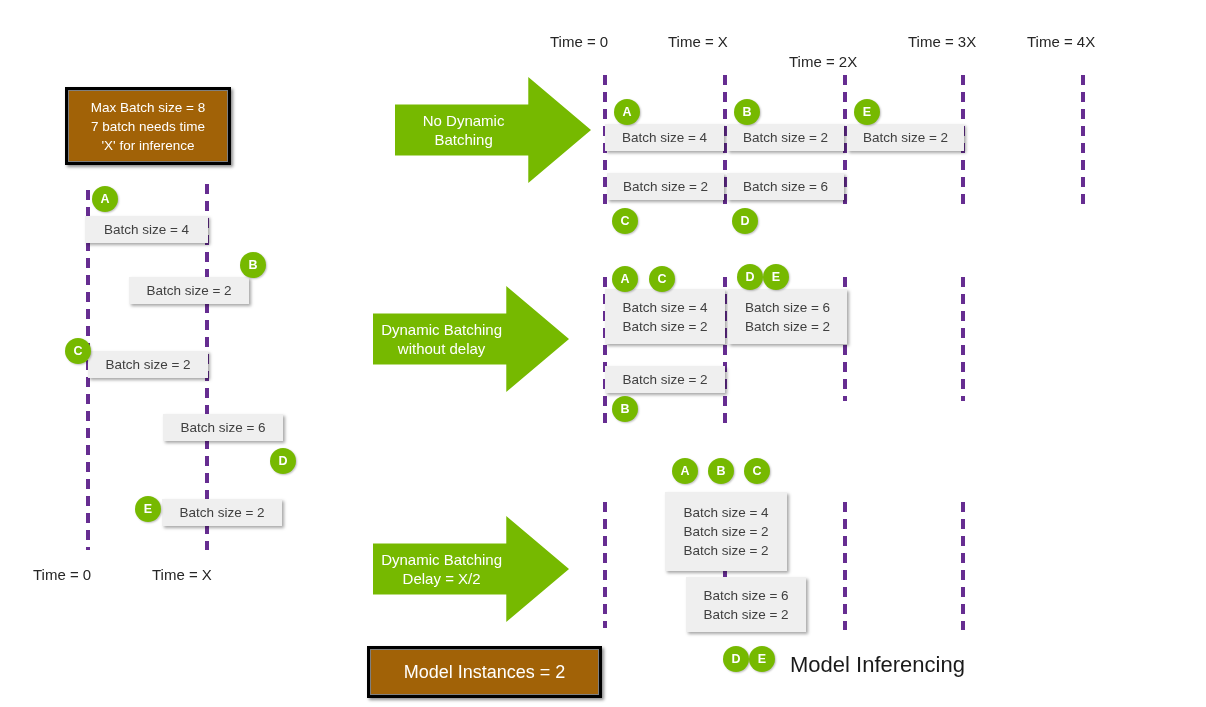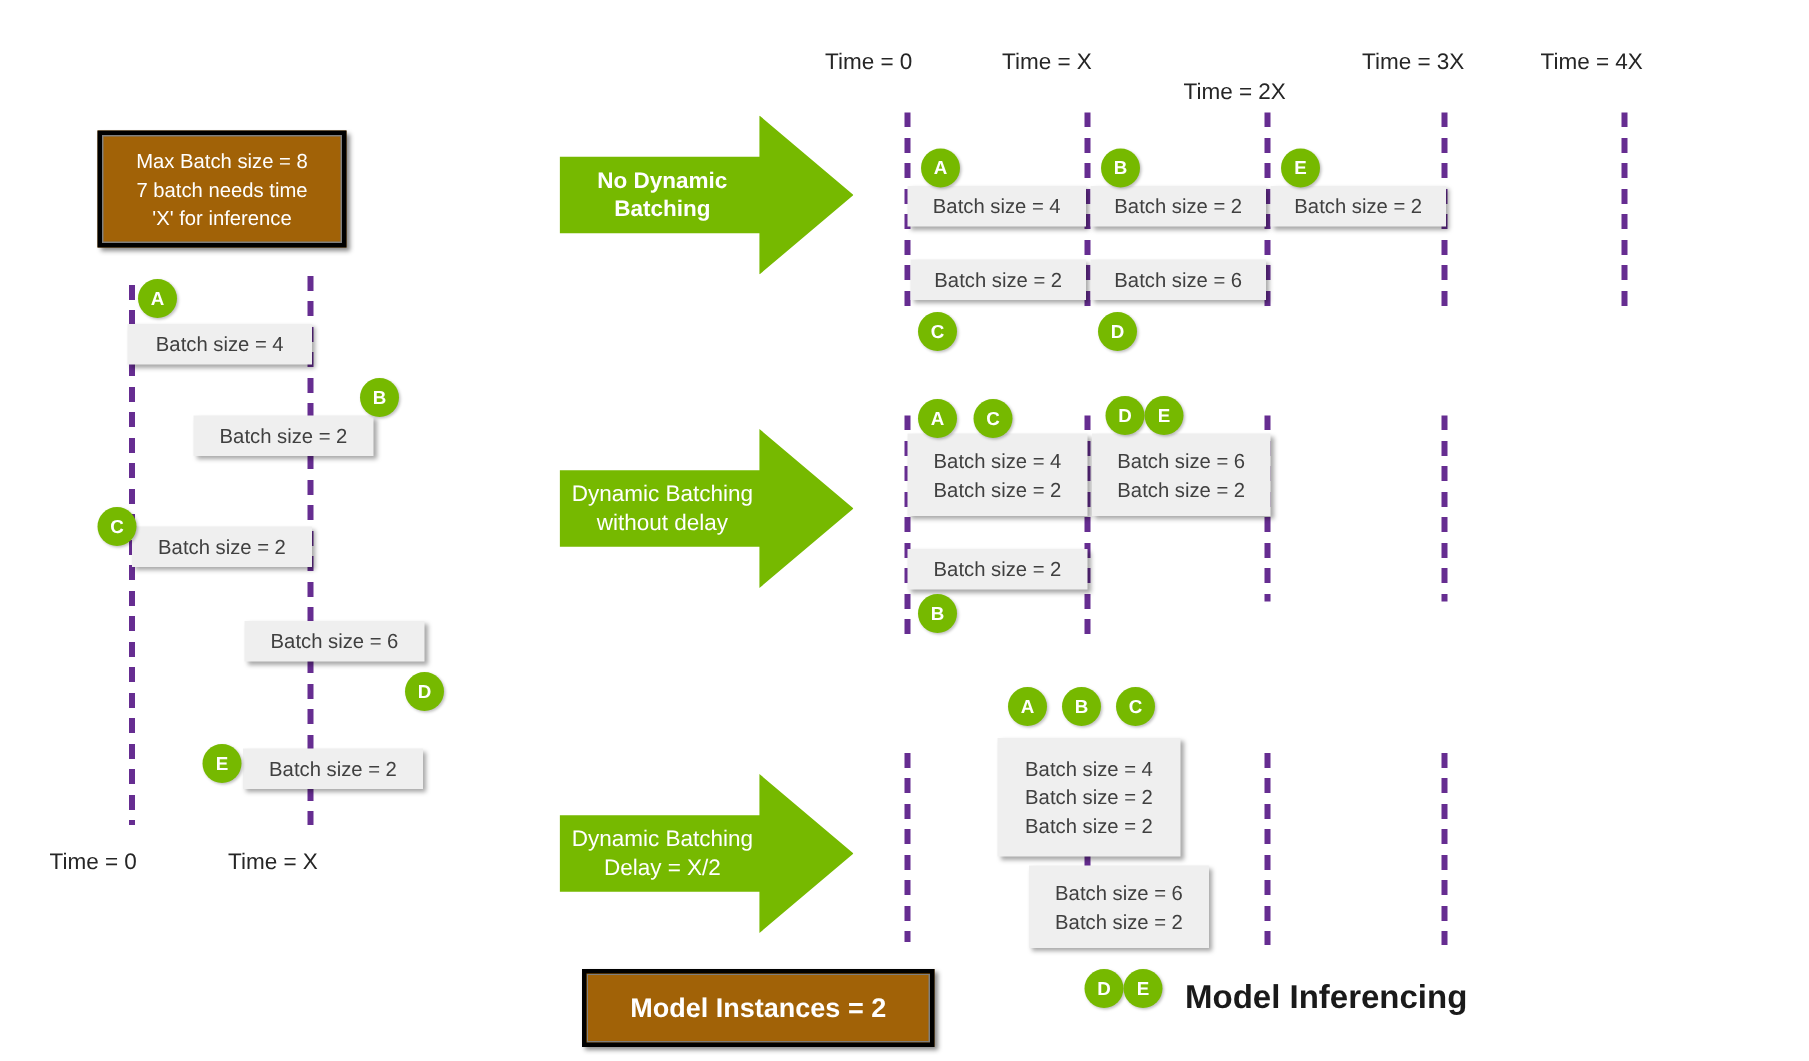--- a/index.html
+++ b/index.html
@@ -82,21 +82,21 @@
 
   <div class="circle" style="left:135px;top:496px;">E</div>
   <div class="gbox" style="left:162px;top:499px;width:120px;height:27px;">
     <span>Batch size = 2</span>
   </div>
 
   <div class="tlabel" style="left:33px;top:566px;">Time = 0</div>
   <div class="tlabel" style="left:152px;top:566px;">Time = X</div>
 
 
-  <div class="arrow" style="left:373px;top:77px;font-weight:bold;">
+  <div class="arrow" style="left:395px;top:77px;">
     <div class="atext">
       <span>No Dynamic</span>
       <span>Batching</span>
     </div>
   </div>
   <div class="arrow" style="left:373px;top:286px;">
     <div class="atext">
       <span>Dynamic Batching</span>
       <span>without delay</span>
     </div>
@@ -184,19 +184,19 @@
   </div>
 
   <div class="gbox" style="left:686px;top:577px;width:120px;height:55px;">
     <span>Batch size = 6</span>
     <span>Batch size = 2</span>
   </div>
 
   <div class="circle" style="left:723px;top:646px;">D</div>
   <div class="circle" style="left:749px;top:646px;">E</div>
 
-  <div class="blackbox" style="left:388px;top:646px;width:229px;height:46px;font-size:18px;font-weight:bold;">
+  <div class="blackbox" style="left:367px;top:646px;width:229px;height:46px;font-size:18px;">
     <span>Model Instances = 2</span>
   </div>
 
-  <div class="title" style="left:790px;top:652px;font-weight:bold;">Model Inferencing</div>
+  <div class="title" style="left:790px;top:652px;">Model Inferencing</div>
 
 </div>
 
 </body></html>

